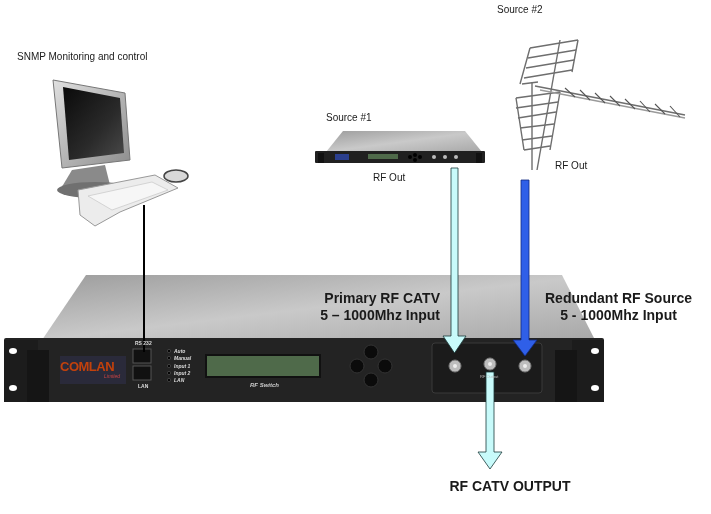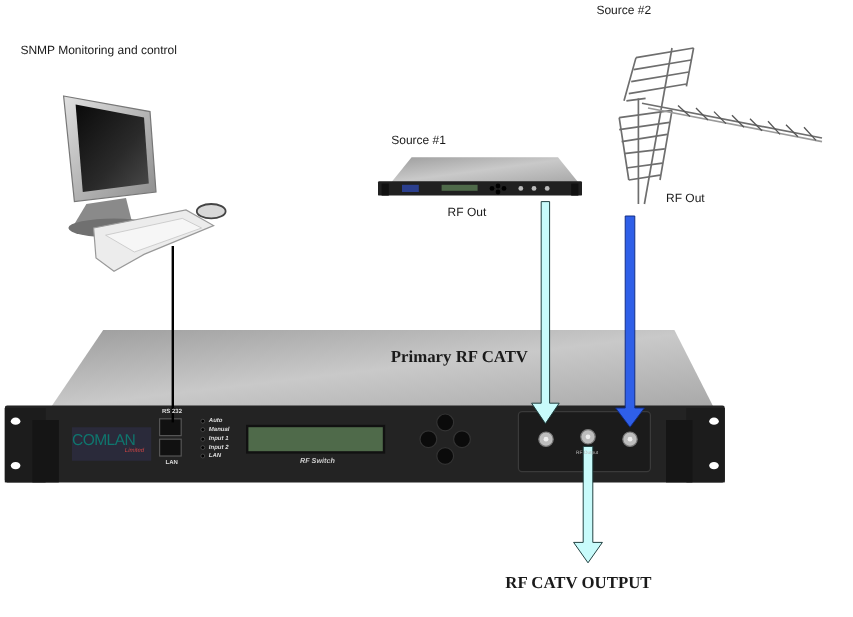--- a/index.html
+++ b/index.html
@@ -1,20 +1,20 @@
 <!DOCTYPE html>
 <html><head>
 <meta charset="utf-8">
 <style>
   html, body { margin:0; padding:0; background:#ffffff; }
   body { width:711px; height:514px; position:relative; overflow:hidden;
          font-family:"Liberation Sans", sans-serif; }
   .lbl { position:absolute; color:#1a1a1a; white-space:nowrap; }
   .reg { font-size:10px; }
-  .bold { font-size:14px; font-weight:bold; text-align:center; line-height:17px;font-family:Liberation Serif, serif; }
+  .bold { font-size:14px; font-weight:bold; text-align:center; line-height:17px; }
   svg { position:absolute; left:0; top:0; }
 </style>
 </head>
 <body>
 
 <svg width="711" height="514" viewBox="0 0 711 514">
   <defs>
     <linearGradient id="topg" x1="0" y1="0" x2="1" y2="1">
       <stop offset="0" stop-color="#9d9d9d"></stop>
       <stop offset="0.5" stop-color="#c9c9c9"></stop>
@@ -124,38 +124,41 @@
     </g>
   </g>
 
   <line x1="144" y1="205" x2="144" y2="352" stroke="#000" stroke-width="2"></line>
 
   <path d="M451 168 L458 168 L458 336 L466 336 L454.5 353 L443 336 L451 336 Z" fill="#c8fbfb" stroke="#1a3a3a" stroke-width="0.8"></path>
   <path d="M521 180 L529 180 L529 340 L537 340 L525 356 L513 340 L521 340 Z" fill="#2f5fe8" stroke="#102a80" stroke-width="0.8"></path>
   <path d="M486 372 L494 372 L494 452 L502 452 L490 469 L478 452 L486 452 Z" fill="#c8fbfb" stroke="#1a3a3a" stroke-width="0.8"></path>
 </svg>
 
-<div class="lbl" style="left:60px;top:359px;font-size:13px;font-weight:normal;color:#0f766e;letter-spacing:-0.5px;">COMLAN</div>
+<div class="lbl" style="left:60px;top:359px;font-size:13px;font-weight:bold;color:#c2410c;letter-spacing:-0.5px;">COMLAN</div>
 <div class="lbl" style="left:104px;top:373px;font-size:5px;color:#c44;font-style:italic;">Limited</div>
 <div class="lbl" style="left:135px;top:340px;font-size:5px;color:#ddd;font-weight:bold;">RS 232</div>
 <div class="lbl" style="left:138px;top:383px;font-size:5px;color:#ddd;font-weight:bold;">LAN</div>
 <div class="lbl" style="left:174px;top:348px;font-size:5px;color:#ddd;font-style:italic;font-weight:bold;">Auto</div>
 <div class="lbl" style="left:174px;top:355px;font-size:5px;color:#ddd;font-style:italic;font-weight:bold;">Manual</div>
 <div class="lbl" style="left:174px;top:363px;font-size:5px;color:#ddd;font-style:italic;font-weight:bold;">Input 1</div>
 <div class="lbl" style="left:174px;top:370px;font-size:5px;color:#ddd;font-style:italic;font-weight:bold;">Input 2</div>
 <div class="lbl" style="left:174px;top:377px;font-size:5px;color:#ddd;font-style:italic;font-weight:bold;">LAN</div>
 <div class="lbl" style="left:250px;top:382px;font-size:6px;color:#ccc;font-style:italic;font-weight:bold;">RF Switch</div>
 <div class="lbl" style="left:480px;top:374px;font-size:4px;color:#bbb;">RF Output</div>
 
-<div class="lbl reg" style="left:17px;top:37px;">SNMP Monitoring and control</div>
+<div class="lbl reg" style="left:17px;top:51px;">SNMP Monitoring and control</div>
 <div class="lbl reg" style="left:326px;top:112px;">Source #1</div>
 <div class="lbl reg" style="left:497px;top:4px;">Source #2</div>
 <div class="lbl reg" style="left:373px;top:172px;">RF Out</div>
 <div class="lbl reg" style="left:555px;top:160px;">RF Out</div>
 
 <div class="lbl bold" style="left:300px;top:290px;width:140px;text-align:right;">
   <div>Primary RF CATV</div>
+  <div>5 – 1000Mhz Input</div>
 </div>
 <div class="lbl bold" style="left:526px;top:290px;width:185px;">
+  <div>Redundant  RF Source</div>
+  <div>5 - 1000Mhz Input</div>
 </div>
-<div class="lbl bold" style="left:402px;top:478px;width:160px;">
+<div class="lbl bold" style="left:430px;top:478px;width:160px;">
   <div>RF CATV OUTPUT</div>
 </div>
 
 </body></html>

